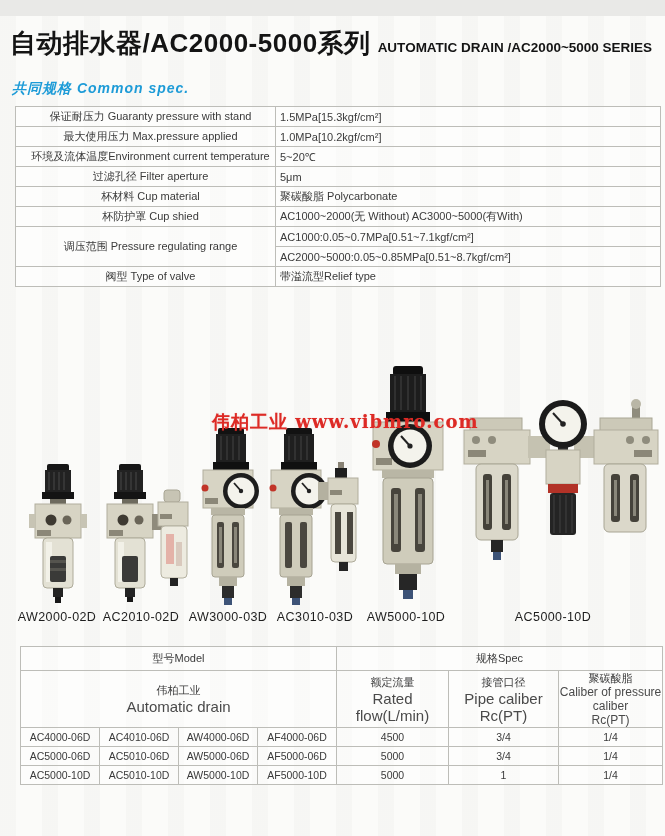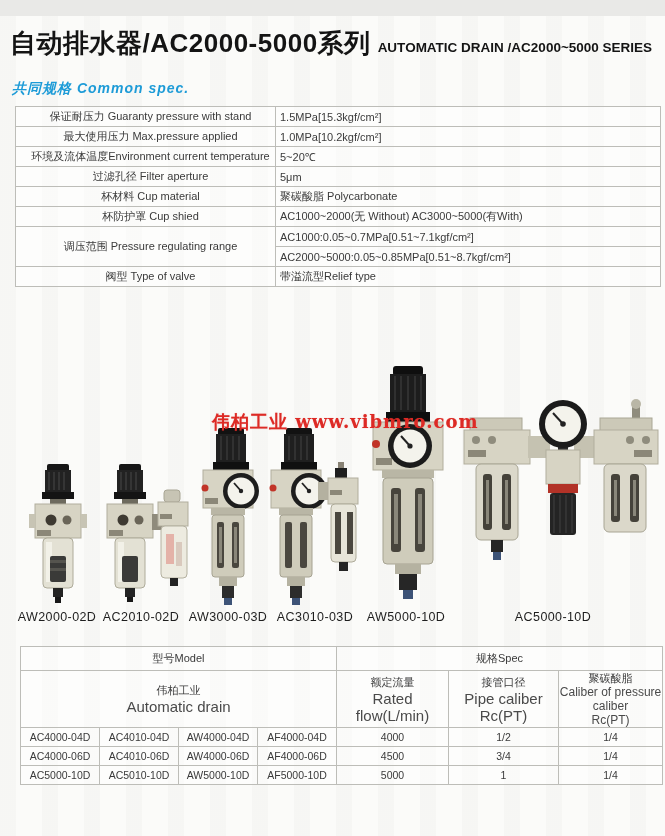--- a/index.html
+++ b/index.html
@@ -308,38 +308,38 @@
           <span>接管口径</span><br>
           <span class="th-en">Pipe caliber Rc(PT)</span>
         </th>
         <th>
           <span>聚碳酸脂</span>
           <span class="th-en-sm">Caliber of pressure caliber</span>
           <span class="th-en-sm">Rc(PT)</span>
         </th>
       </tr>
       <tr>
-        <td>AC4000-04D</td>
-        <td>AC4010-04D</td>
-        <td>AW4000-04D</td>
-        <td>AF4000-04D</td>
-        <td>4000</td>
-        <td>1/2</td>
-        <td>1/4</td>
-      </tr>
-      <tr>
         <td>AC4000-06D</td>
         <td>AC4010-06D</td>
         <td>AW4000-06D</td>
         <td>AF4000-06D</td>
         <td>4500</td>
         <td>3/4</td>
         <td>1/4</td>
       </tr>
       <tr>
+        <td>AC5000-06D</td>
+        <td>AC5010-06D</td>
+        <td>AW5000-06D</td>
+        <td>AF5000-06D</td>
+        <td>5000</td>
+        <td>3/4</td>
+        <td>1/4</td>
+      </tr>
+      <tr>
         <td>AC5000-10D</td>
         <td>AC5010-10D</td>
         <td>AW5000-10D</td>
         <td>AF5000-10D</td>
         <td>5000</td>
         <td>1</td>
         <td>1/4</td>
       </tr>
     </tbody>
   </table>

